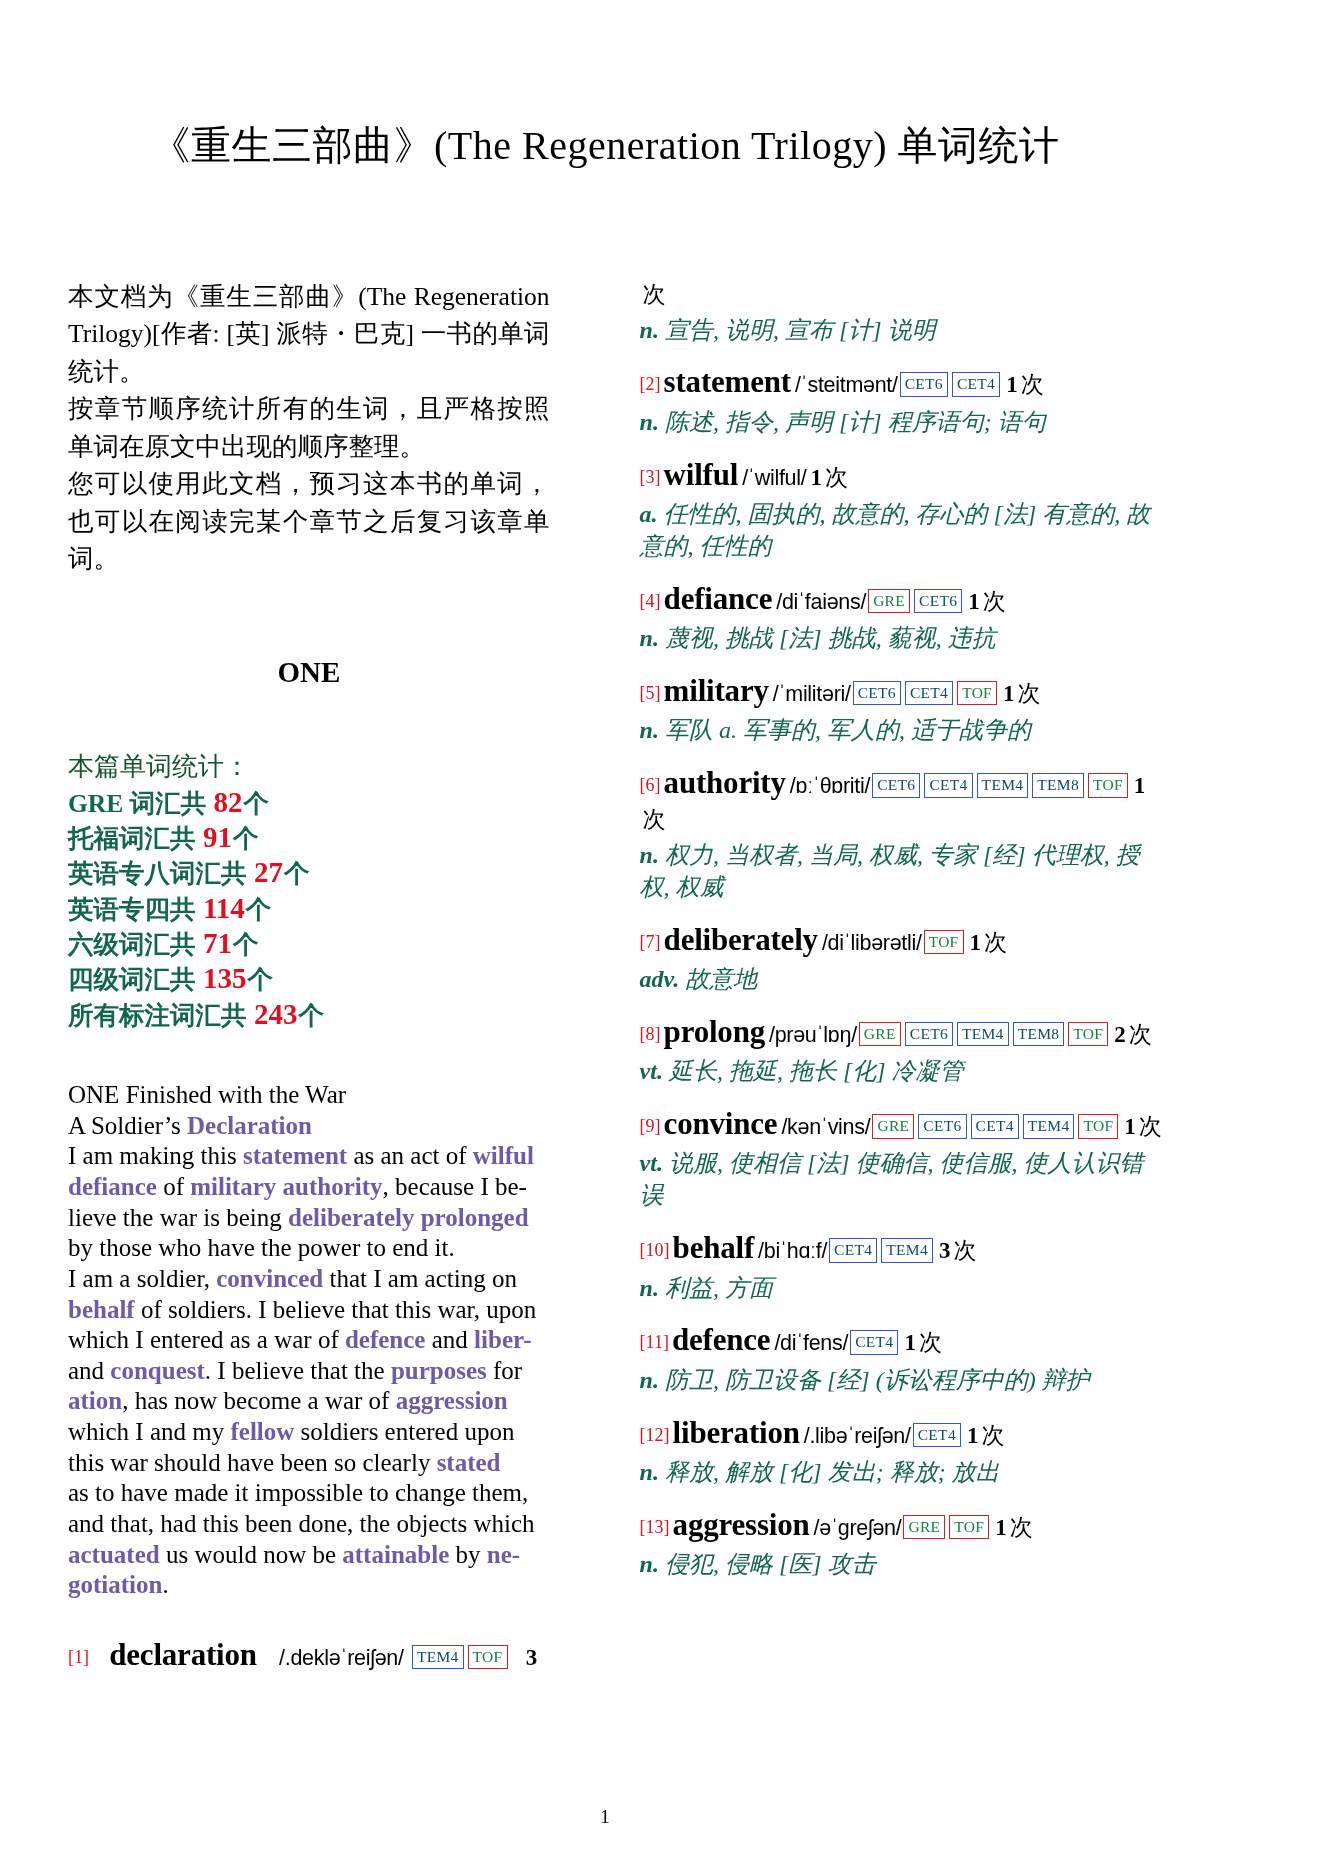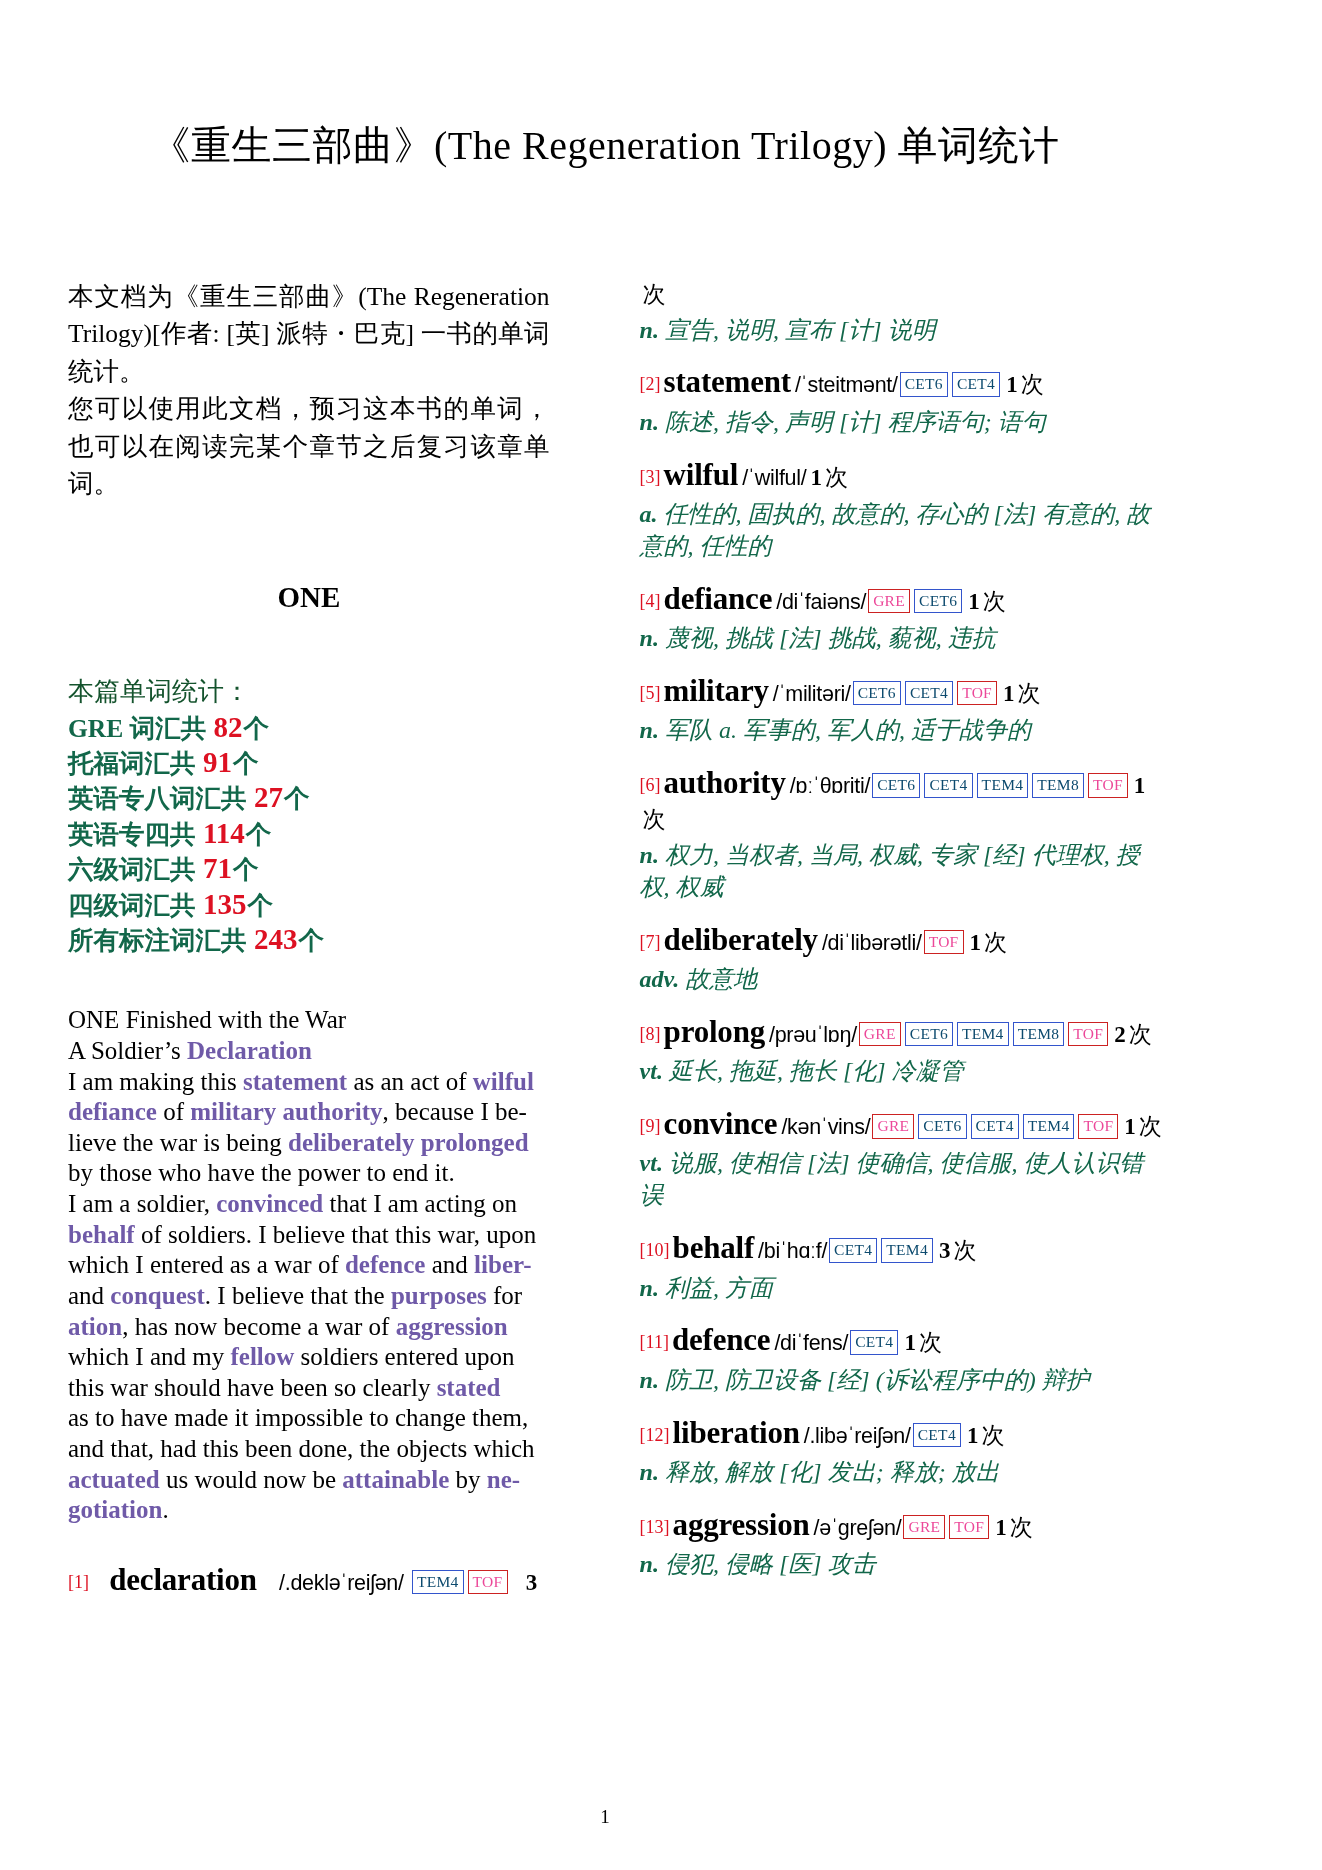--- a/index.html
+++ b/index.html
@@ -132,21 +132,21 @@
     font-size:15.5px;
     line-height:1;
     padding:3px 4px 4px 4px;
     margin:0 2px;
     vertical-align:3px;
     font-family:"Liberation Serif",serif;
     letter-spacing:0.3px;
   }
   .badge.red{
     border-color:#cc2222;
-    color:#ec4899;
+    color:#15803d;
   }
   .count{
     font-weight:bold;
     font-size:23px;
     padding-left:4px;
   }
   .ciu{font-weight:normal;font-size:23px;padding-left:3px;}
   .def{
     color:#12674a;
     font-size:24px;
@@ -173,20 +173,21 @@
 <div class="page">
 
   <h1 class="doc-title">《重生三部曲》(The Regeneration Trilogy) 单词统计</h1>
 
   <div class="columns">
 
     <div class="col col-left">
 
       <div class="intro">
         <p>本文档为《重生三部曲》(The Regeneration Trilogy)[作者: [英] 派特・巴克] 一书的单词统计。</p>
+        <p>按章节顺序统计所有的生词，且严格按照单词在原文中出现的顺序整理。</p>
         <p>您可以使用此文档，预习这本书的单词，也可以在阅读完某个章节之后复习该章单词。</p>
       </div>
 
       <div class="section-head">ONE</div>
 
       <div class="stats">
         <span class="stats-title">本篇单词统计：</span>
         <span id="stats-list"><span class="stat-line"><span>GRE 词汇共 </span><span class="num">82</span><span class="tail">个</span></span><span class="stat-line"><span>托福词汇共 </span><span class="num">91</span><span class="tail">个</span></span><span class="stat-line"><span>英语专八词汇共 </span><span class="num">27</span><span class="tail">个</span></span><span class="stat-line"><span>英语专四共 </span><span class="num">114</span><span class="tail">个</span></span><span class="stat-line"><span>六级词汇共 </span><span class="num">71</span><span class="tail">个</span></span><span class="stat-line"><span>四级词汇共 </span><span class="num">135</span><span class="tail">个</span></span><span class="stat-line"><span>所有标注词汇共 </span><span class="num">243</span><span class="tail">个</span></span></span>
       </div>
 

